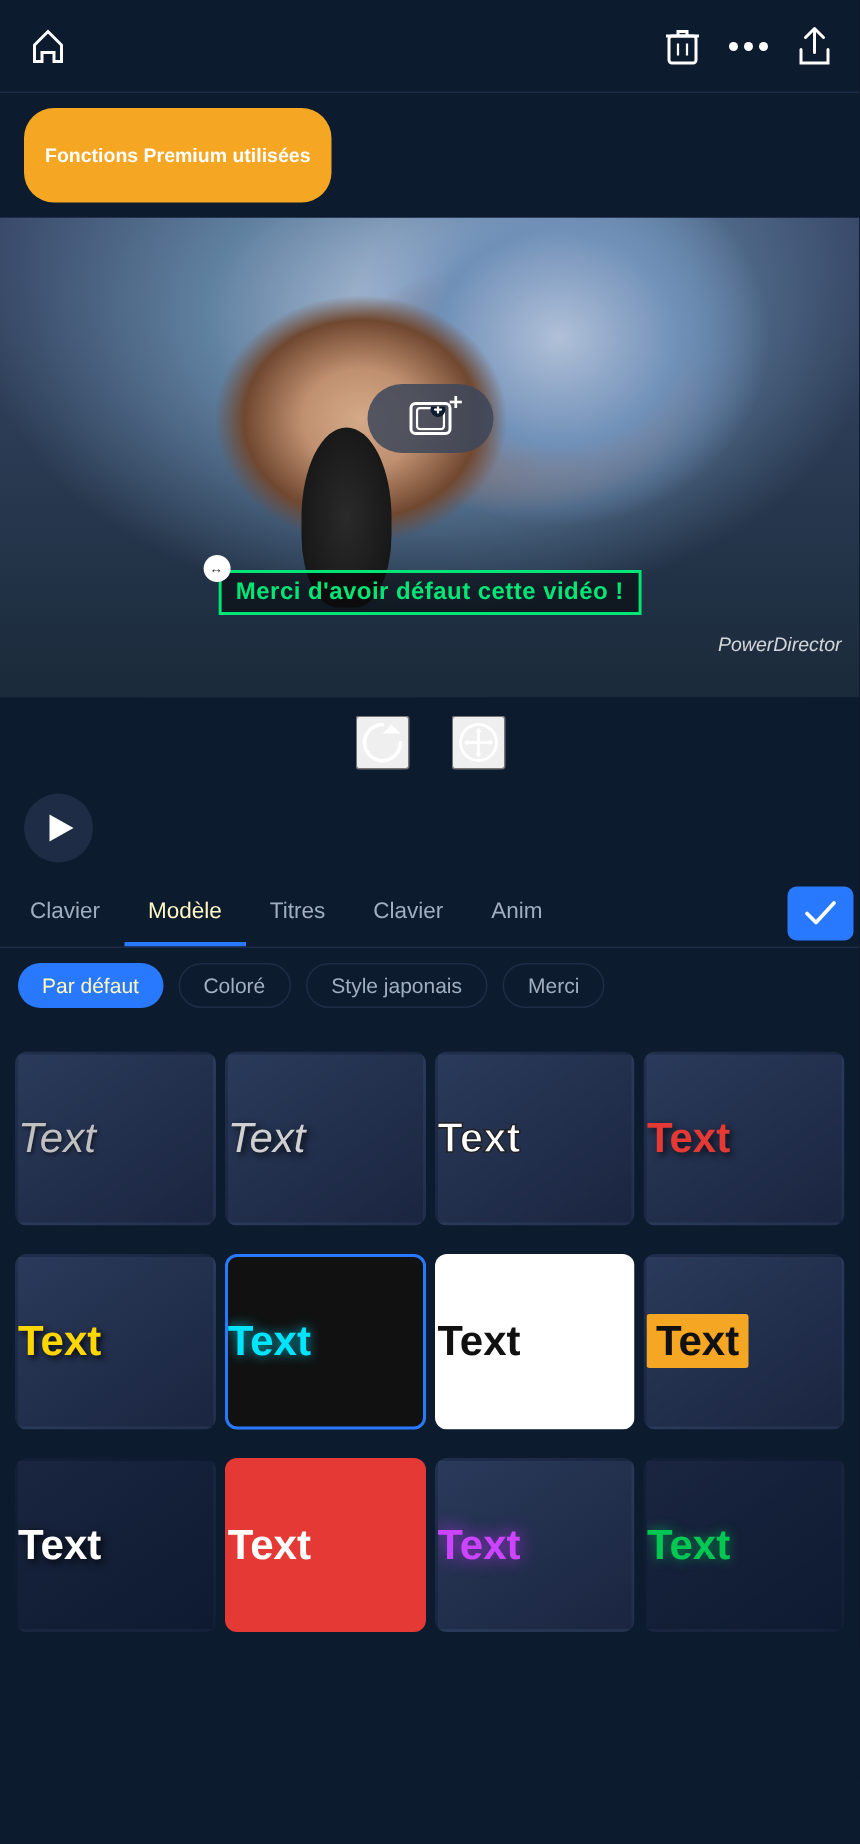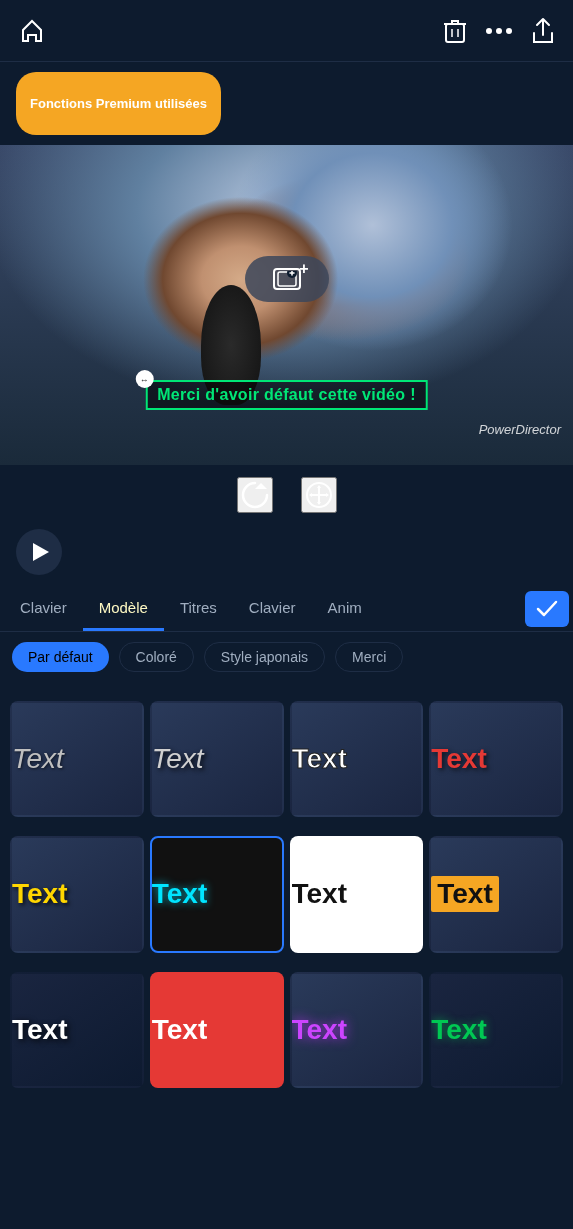--- a/index.html
+++ b/index.html
@@ -277,21 +277,21 @@
     .chip {
       padding: 6px 16px;
       border-radius: 20px;
       font-size: 14px;
       cursor: pointer;
       white-space: nowrap;
       border: none;
     }
     .chip.active {
       background: #2979ff;
-      color: #000000;
+      color: #fef9c3;
     }
     .chip.inactive {
       background: transparent;
       color: #a0aec0;
       border: 1px solid #1e2d45;
     }
 
     
     .text-grid {
       display: grid;

